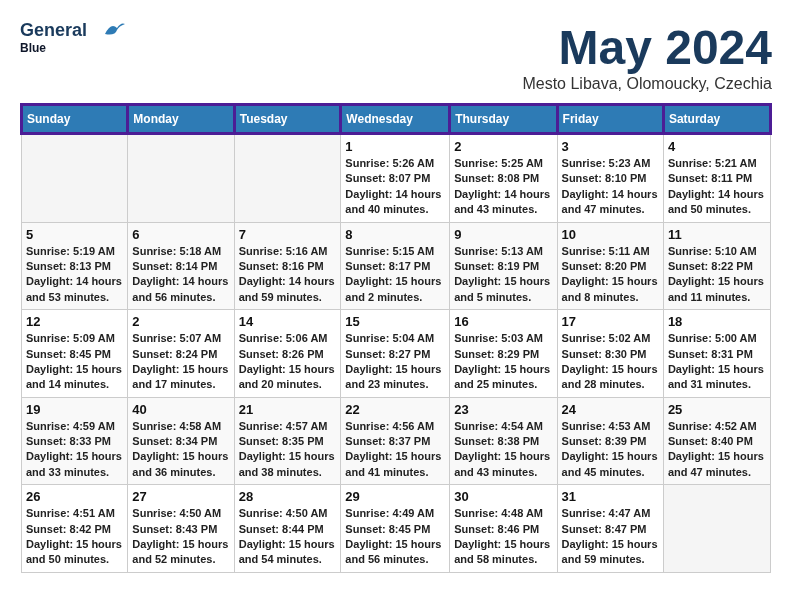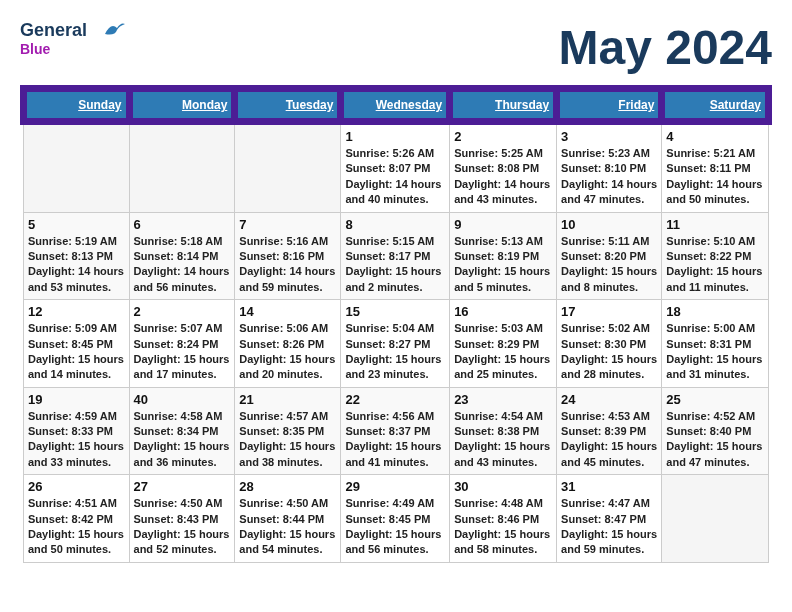--- a/index.html
+++ b/index.html
@@ -20,23 +20,23 @@
       display: flex;
       flex-direction: column;
       align-items: flex-start;
     }
     .logo-general {
       font-size: 18px;
       font-weight: bold;
       color: #1a3a5c;
     }
     .logo-blue {
-      font-size: 14px;
-      font-weight: bold;
-      color: #a21caf;
+      font-size: 12px;
+      font-weight: bold;
+      color: #0f172a;
     }
     .title-block {
       text-align: right;
     }
     .month-year {
       font-size: 48px;
       font-weight: bold;
       color: #1a3a5c;
     }
     .location {
@@ -45,25 +45,24 @@
     }
     table {
       width: 100%;
       border-collapse: collapse;
       font-size: 11px;
     }
     thead tr th {
       background-color: #2e7bb5;
       color: #fff;
       padding: 6px 4px;
-      text-align: right;
+      text-align: left;
       font-size: 12px;
       font-weight: bold;
-      border: 7px solid #4c1d95;
-      text-decoration: underline;
+      border: 3px solid #4c1d95;
     }
     tbody tr td {
       border: 1px solid #ccc;
       vertical-align: top;
       padding: 4px;
       width: 113px;
       min-height: 80px;
       background: #fff;
     }
     tbody tr:nth-child(even) td {
@@ -94,20 +93,21 @@
     <div style="display:flex;align-items:center;gap:16px;">
       <span class="logo-general">General</span>
       <svg width="22" height="18" viewBox="0 0 22 18" style="margin-top:-4px;">
         <path d="M2 14 Q8 2 14 8 Q18 2 22 4 Q16 6 14 10 Q12 16 2 14Z" fill="#2e7bb5"></path>
       </svg>
     </div>
     <span class="logo-blue">Blue</span>
   </div>
   <div class="title-block">
     <div class="month-year">May 2024</div>
+    <div class="location">Mesto Libava, Olomoucky, Czechia</div>
   </div>
 </div>
 
 <table>
   <thead>
     <tr>
     <th>Sunday</th>
         <th>Monday</th>
         <th>Tuesday</th>
         <th>Wednesday</th>

